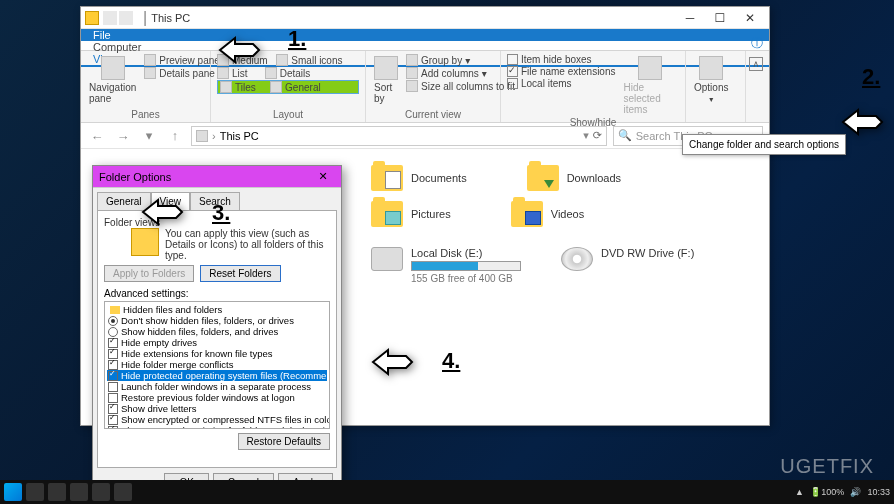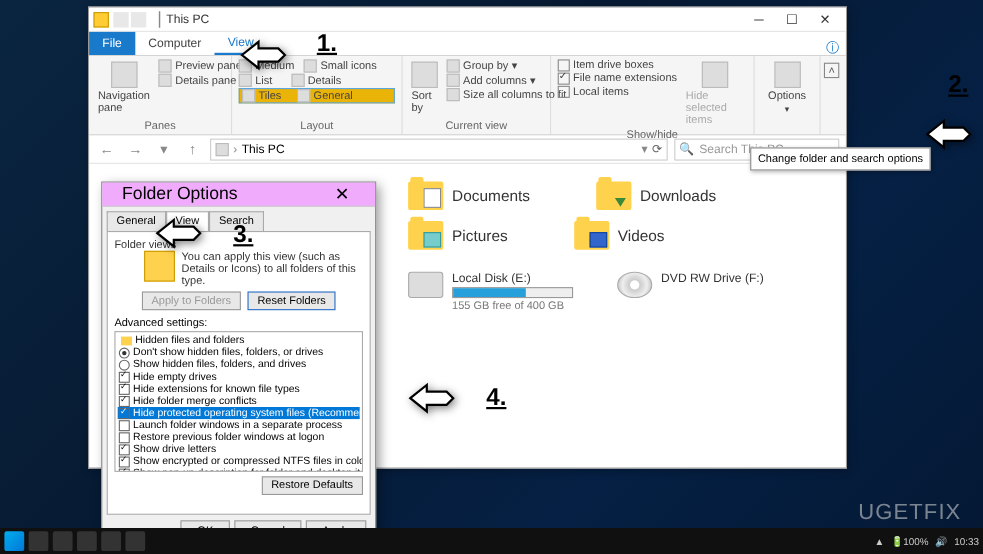--- a/index.html
+++ b/index.html
@@ -5,69 +5,69 @@
 * { margin: 0; padding: 0; box-sizing: border-box; font-family: "Segoe UI", Tahoma, sans-serif; }
 body { width: 894px; height: 504px; background: linear-gradient(135deg, #0a2540 0%, #071a33 40%, #052044 70%, #041833 100%); position: relative; overflow: hidden; }
 .explorer { position: absolute; left: 80px; top: 6px; width: 690px; height: 420px; background: #fff; border: 1px solid #999; box-shadow: 2px 2px 8px rgba(0,0,0,.3); }
 .titlebar { height: 22px; background: #fff; display: flex; align-items: center; padding: 0 4px; border-bottom: 1px solid #e4e4e4; }
 .titlebar .icon-sm { width: 14px; height: 14px; background: #ffcc33; border: 1px solid #cc9900; margin-right: 4px; }
 .titlebar .qat { display: flex; gap: 2px; margin-right: 6px; }
 .titlebar .qat span { width: 14px; height: 14px; background: #e8e8e8; display:inline-block; }
 .titlebar-title { font-size: 11px; color: #333; }
 .win-controls { margin-left: auto; display: flex; }
 .win-btn { width: 30px; height: 20px; display: flex; align-items: center; justify-content: center; font-size: 12px; color: #333; }
-.ribbon-tabs { height: 22px; display: flex; align-items: stretch; border-bottom: 1px solid #d4d4d4; }
+.ribbon-tabs { height: 22px; display: flex; align-items: stretch; border-bottom: 1px solid #d4d4d4; flex-direction: column; }
 .tab-file { background: #1979ca; color: #fff; padding: 0 12px; font-size: 11px; display: flex; align-items: center; }
 .tab { padding: 0 12px; font-size: 11px; display: flex; align-items: center; color: #444; }
 .tab.active { border-bottom: 2px solid #1979ca; color: #1979ca; }
 .ribbon { height: 72px; background: #f5f5f5; border-bottom: 1px solid #d4d4d4; display: flex; font-size: 10px; color: #444; }
 .rgroup { border-right: 1px solid #ddd; padding: 3px 6px 2px; display: flex; flex-direction: column; justify-content: space-between; }
 .rgroup-label { text-align: center; font-size: 10px; color: #666; }
 .rgroup-body { display: flex; gap: 6px; flex: 1; align-items: flex-start; }
 .rbtn-lg { display: flex; flex-direction: column; align-items: center; gap: 2px; padding: 2px; }
 .rbtn-lg .ric { width: 24px; height: 24px; background: #ddd; border: 1px solid #bbb; }
 .rcol { display: flex; flex-direction: column; gap: 1px; }
 .rrow { display: flex; align-items: center; gap: 3px; white-space: nowrap; }
 .ric-sm { width: 12px; height: 12px; background: #ddd; border: 1px solid #bbb; display:inline-block; }
 .chk { width: 11px; height: 11px; border: 1px solid #888; display: inline-block; vertical-align: middle; }
 .chk.on::after { content: "✓"; font-size: 9px; position: relative; top: -3px; left: 0; color: #333; }
 .addressbar { height: 26px; display: flex; align-items: center; padding: 2px 6px; gap: 6px; border-bottom: 1px solid #e4e4e4; }
 .navarrow { width: 20px; height: 20px; border-radius: 3px; display: flex; align-items: center; justify-content: center; color: #888; font-size: 13px; }
 .addr { flex: 1; height: 20px; border: 1px solid #ccc; display: flex; align-items: center; padding: 0 4px; font-size: 11px; gap: 4px; }
 .search { width: 150px; height: 20px; border: 1px solid #ccc; font-size: 11px; color: #999; display: flex; align-items: center; padding: 0 4px; gap: 4px; }
 .content { position: absolute; left: 280px; top: 150px; right: 0; bottom: 0; padding: 8px 10px; }
 .folder-row { display: flex; gap: 60px; margin-bottom: 10px; }
-.folder-item { display: flex; align-items: center; gap: 8px; font-size: 14px; color: #333; }
+.folder-item { display: flex; align-items: center; gap: 8px; font-size: 11px; color: #333; }
 .folder-icon { width: 32px; height: 26px; background: #ffd24d; border-radius: 2px; position: relative; }
 .folder-icon::before { content:""; position:absolute; top:-4px; left:2px; width:12px; height:5px; background:#ffd24d; border-radius:2px 2px 0 0; }
 .folder-icon.doc::after { content:""; position:absolute; right:2px; bottom:2px; width:14px; height:16px; background:#fff; border:1px solid #888; }
 .folder-icon.pic::after { content:""; position:absolute; right:2px; bottom:2px; width:14px; height:12px; background:#7cc; border:1px solid #399; }
 .folder-icon.vid::after { content:""; position:absolute; right:2px; bottom:2px; width:14px; height:12px; background:#36c; border:1px solid #149; }
 .folder-icon.dl::after { content:""; position:absolute; right:5px; bottom:3px; width:0; height:0; border-left:5px solid transparent; border-right:5px solid transparent; border-top:8px solid #3a8a3a; }
 .drive-row { display: flex; gap: 40px; margin-top: 20px; }
 .drive-item { display: flex; gap: 8px; font-size: 11px; color: #333; }
 .drive-icon { width: 32px; height: 24px; background: #ddd; border: 1px solid #aaa; border-radius: 3px; }
 .drive-icon.dvd { background: radial-gradient(circle, #fff 20%, #ccc 25%, #eee 60%, #aaa 100%); border-radius: 50%; }
 .drive-info { display: flex; flex-direction: column; gap: 2px; }
 .drive-bar { width: 110px; height: 10px; border: 1px solid #999; background: #eee; position: relative; }
 .drive-bar-fill { height: 100%; background: #26a0da; }
 .drive-sub { font-size: 10px; color: #777; }
 
 .dialog { position: absolute; left: 92px; top: 165px; width: 250px; height: 322px; background: #f0f0f0; border: 1px solid #888; box-shadow: 3px 3px 10px rgba(0,0,0,.4); }
-.dlg-title { height: 22px; background: #f0abfc; display: flex; align-items: center; padding: 0 18px; font-size: 16px; border-bottom: 1px solid #ccc; }
+.dlg-title { height: 22px; background: #d946ef; display: flex; align-items: center; padding: 0 6px; font-size: 11px; border-bottom: 1px solid #ccc; }
 .dlg-close { margin-left: auto; width: 24px; text-align: center; }
 .dlg-tabs { display: flex; padding: 4px 4px 0; gap: 0; font-size: 10px; }
 .dlg-tab { padding: 3px 8px; border: 1px solid #aaa; background: #e8e8e8; border-bottom: none; }
 .dlg-tab.active { background: #fff; }
 .dlg-tabpage { background: #fff; margin: 0 4px; border: 1px solid #aaa; padding: 6px; height: 258px; overflow: hidden; }
 .fv-section { font-size: 10px; color: #333; }
 .fv-row { display: flex; gap: 6px; align-items: flex-start; margin-left: 27px; }
 .fv-icon { width: 28px; height: 28px; background: #ffd24d; border:1px solid #cc9900; }
 .fv-text { flex: 1; font-size: 10px; }
-.fv-btns { display: flex; gap: 6px; justify-content: center; margin: 4px 0 6px; }
+.fv-btns { display: flex; gap: 6px; justify-content: flex-start; margin: 4px 0 6px; }
 .fv-btn { font-size: 10px; padding: 2px 8px; background: #e8e8e8; border: 1px solid #999; }
 .fv-btn.disabled { color: #999; }
 .fv-btn.blue { border: 1px solid #2a6fc9; }
 .adv { margin-top: 4px; font-size: 10px; }
 .adv-list { border: 1px solid #aaa; background: #fff; height: 128px; overflow: hidden; margin-top: 2px; padding: 2px; }
 .adv-item { display: flex; align-items: center; gap: 3px; font-size: 9.5px; white-space: nowrap; padding: 0 1px; }
 .adv-item.sel { background: #0078d7; color: #fff; }
 .adv-box { width: 10px; height: 10px; border: 1px solid #666; display: inline-block; flex-shrink: 0; position: relative; }
 .adv-box.chk::after { content:"✓"; font-size:8px; position:absolute; top:-3px; left:0; }
 .adv-box.radio { border-radius: 50%; }
@@ -135,21 +135,21 @@
             </div>
         </div>
       </div>
       <div class="rgroup-label">Panes</div>
     </div>
     <div class="rgroup" style="width:155px">
       <div class="rgroup-body">
         <div class="rcol" style="width:100%">
           <div class="rrow"><span class="ric-sm"></span><span>Medium</span> &nbsp; <span class="ric-sm"></span><span>Small icons</span></div>
           <div class="rrow"><span class="ric-sm"></span><span>List</span> &nbsp;&nbsp;&nbsp;&nbsp; <span class="ric-sm"></span><span>Details</span></div>
-          <div class="rrow" style="background:#eab308;border:1px solid #5aa7dd;padding:0 2px"><span class="ric-sm"></span><span>Tiles</span> &nbsp;&nbsp;&nbsp; <span class="ric-sm"></span><span>General</span></div>
+          <div class="rrow" style="background:#84cc16;border:1px solid #5aa7dd;padding:0 2px"><span class="ric-sm"></span><span>Tiles</span> &nbsp;&nbsp;&nbsp; <span class="ric-sm"></span><span>General</span></div>
         </div>
       </div>
       <div class="rgroup-label">Layout</div>
     </div>
     <div class="rgroup" style="width:135px">
       <div class="rgroup-body">
         <div class="rbtn-lg">
             <span class="ric"></span>
             <span>Sort
 by</span>
@@ -163,41 +163,41 @@
             </div>
         </div>
       </div>
       <div class="rgroup-label">Current view</div>
     </div>
     <div class="rgroup" style="width:185px">
       <div class="rgroup-body">
         <div class="rcol">
           <div class="rrow">
               <span class="chk"></span>
-              <span>Item drive boxes</span>
+              <span>Item hide boxes</span>
             </div>
           <div class="rrow">
               <span class="chk on"></span>
               <span>File name extensions</span>
             </div>
           <div class="rrow">
               <span class="chk"></span>
               <span>Local items</span>
             </div>
         </div>
         <div class="rbtn-lg" style="color:#aaa">
             <span class="ric"></span>
             <span>Hide selected
 items</span>
           </div>
       </div>
       <div class="rgroup-label">Show/hide</div>
     </div>
     <div class="rgroup" style="width:60px">
-      <div class="rgroup-body" style="justify-content:center">
+      <div class="rgroup-body" style="justify-content:flex-start">
         <div class="rbtn-lg">
             <span class="ric"></span>
             <span>Options</span>
             <span style="font-size:8px">▾</span>
           </div>
       </div>
       <div class="rgroup-label"></div>
     </div>
   </div>
   <div class="addressbar">

